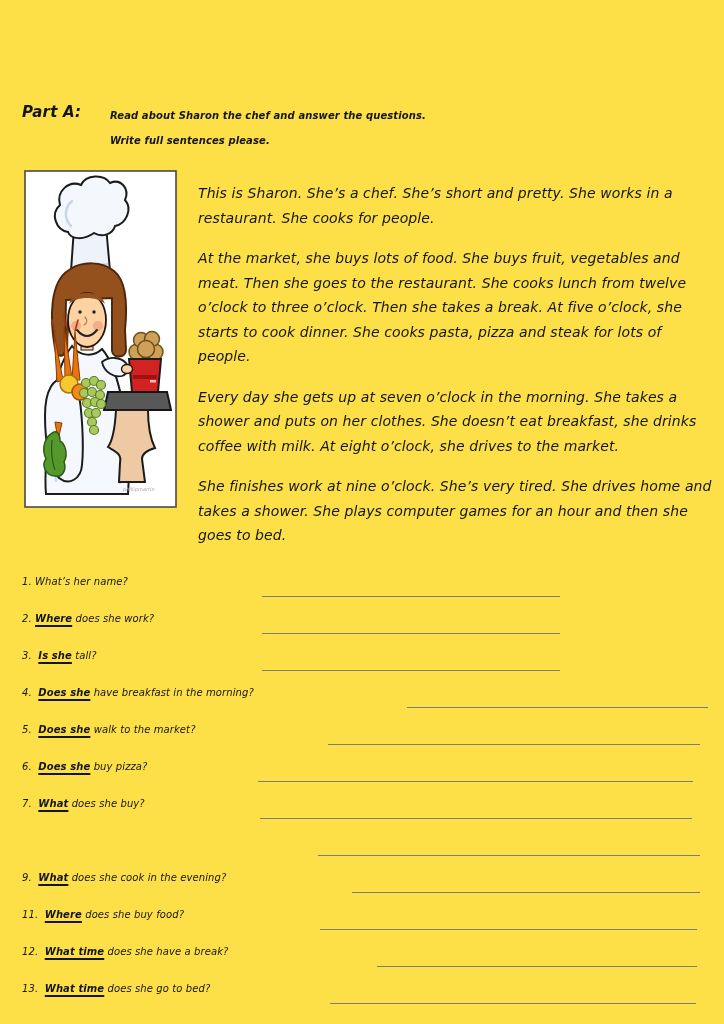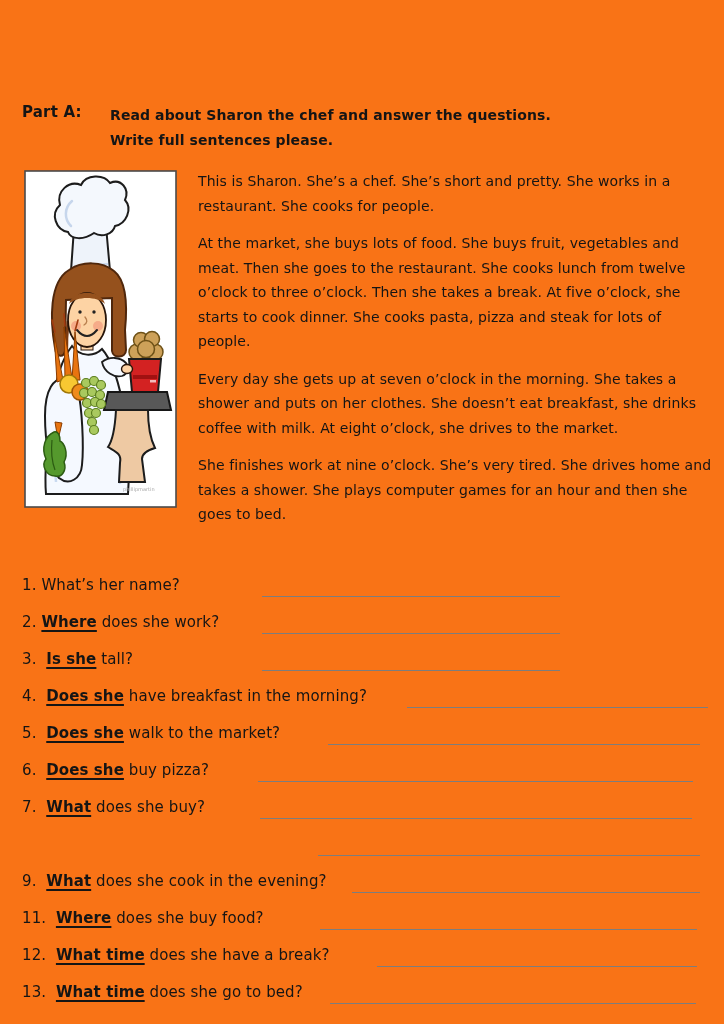--- a/index.html
+++ b/index.html
@@ -4,49 +4,49 @@
 <style>
   html, body { margin: 0; padding: 0; }
   body {
     width: 724px; height: 1024px;
     background: #fdfdfb;
     font-family: "DejaVu Sans", sans-serif;
     color: #151515;
     position: relative;
     overflow: hidden;
   }
-  .page { position: absolute; inset: 0; background: #f97316; }
+  .page { position: absolute; inset: 0; background: #fde047; font-style: italic; }
 
   
   .part-label {
     position: absolute; left: 22px; top: 103px;
     font-size: 15px; font-weight: bold; letter-spacing: 0.2px;
   }
   .instructions {
     position: absolute; left: 110px; top: 103px;
-    font-size: 14px; font-weight: bold; line-height: 25px; letter-spacing: 0.1px;
+    font-size: 10px; font-weight: bold; line-height: 25px; letter-spacing: 0.1px;
   }
 
   
   .figure {
     position: absolute; left: 24px; top: 170px;
     width: 153px; height: 338px;
   }
 
   
   .passage {
     position: absolute; left: 198px; top: 165px; width: 518px;
     font-size: 14px; line-height: 24.5px; letter-spacing: 0.1px;
   }
-  .passage p { margin: 4px 0 13px 0; }
+  .passage p { margin: 16px 0 13px 0; }
 
   
   .q-row {
     position: absolute; left: 22px; width: 694px; height: 37px;
-    font-size: 15px; letter-spacing: 0.1px; white-space: pre;
+    font-size: 10px; letter-spacing: 0.1px; white-space: pre;
   }
   .q-text { position: absolute; left: 0; top: 2px; }
   .q-em { font-weight: bold; text-decoration: underline; text-decoration-thickness: 1.5px; text-underline-offset: 2.5px; }
   .q-line {
     position: absolute; top: 21px; height: 1px;
     border-bottom: 1.3px solid #7d7d7d;
   }
 </style>
 </head>
 <body>

